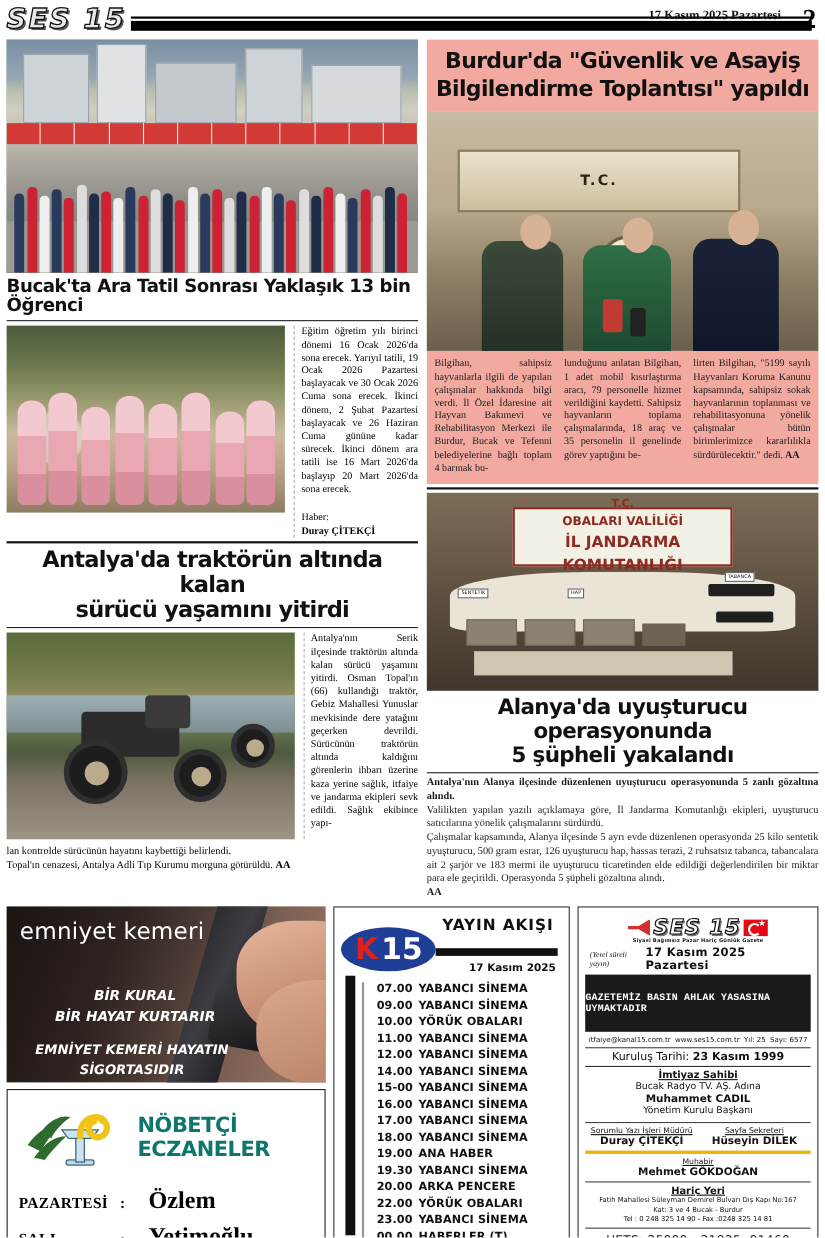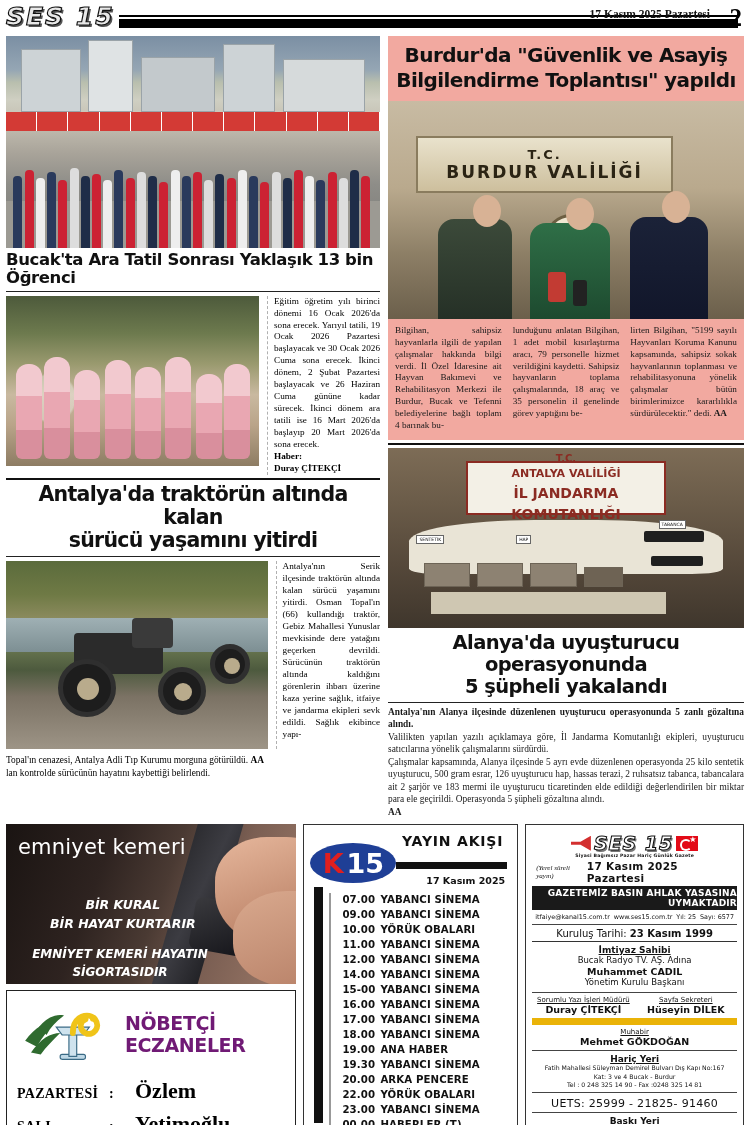--- a/index.html
+++ b/index.html
@@ -181,21 +181,21 @@
              font-family:"DejaVu Sans",sans-serif; font-weight:bold; font-size:21px; letter-spacing:.2px; }
   .belt-t3 { position:absolute; left:44px; top:72px; color:#fff; text-align:center;
              font-family:"DejaVu Sans",sans-serif; font-weight:bold; font-style:italic; font-size:12.5px; line-height:1.5; }
   .belt-t4 { position:absolute; left:14px; top:122px; color:#fff; text-align:center; width:200px;
              font-family:"DejaVu Sans",sans-serif; font-weight:bold; font-style:italic; font-size:12px; line-height:1.45; }
 
   
   .ad-pharm { border:1px solid #222; margin-top: 6px; height: 152px; padding: 7px 10px 6px; position:relative; }
   .pharm-top { display:flex; align-items:center; gap:10px; }
   .pharm-logo { width:98px; height:72px; position:relative; }
-  .pharm-title { font-family:"DejaVu Sans",sans-serif; font-weight:bold; font-size:19px; letter-spacing:-.4px; color:#701a75; }
+  .pharm-title { font-family:"DejaVu Sans",sans-serif; font-weight:bold; font-size:19px; letter-spacing:-.4px; color:#0f766e; }
   .pharm-rows { margin-top:8px; }
   .pharm-row { display:flex; align-items:baseline; margin-top:7px; }
   .pharm-day { width:92px; font-family:"Liberation Serif",serif; font-weight:bold; font-size:14px; letter-spacing:.3px; }
   .pharm-colon { width:26px; font-weight:bold; font-size:14px; }
   .pharm-name { font-family:"Liberation Serif",serif; font-weight:bold; font-size:22px; }
 
   
   .tv-box { border:1px solid #333; height: 322px; position:relative; padding: 8px 10px; }
   .tv-title { text-align:right; font-family:"DejaVu Sans",sans-serif; font-weight:bold;
               font-size:14px; letter-spacing:.8px; color:#111; padding-right:4px; }
@@ -223,31 +223,31 @@
   .cl-ses { font-weight:bold; font-style:italic; font-size:19px; letter-spacing:1px;
             color:#fff; -webkit-text-stroke:1.1px #111; text-shadow:1.5px 1.5px 0 #777; }
   .cl-flag { width:22px; height:15px; background:#e30a17; position:relative; }
   .cl-flag:before{ content:"★"; position:absolute; right:2px; top:-1px; color:#fff; font-size:8px; }
   .cl-flag:after{ content:""; position:absolute; left:4px; top:3px; width:8px; height:8px;
                   border:2px solid #fff; border-radius:50%; border-right-color:transparent; }
   .cl-slogan { font-size:4.6px; font-weight:bold; letter-spacing:.2px; margin-top:-2px; }
   .colo-row1 { display:flex; align-items:center; justify-content:space-between; padding:1px 4px 2px; }
   .cl-italic { font-family:"Liberation Serif",serif; font-style:italic; font-size:7px; }
   .cl-date { font-weight:bold; font-size:10.5px; letter-spacing:.3px; }
-  .cl-black { background:#1a1a1a; color:#fff; text-align:right; font-weight:bold;
-              font-size:9px; letter-spacing:.2px; padding:2px 0; }
+  .cl-black { background:#1a1a1a; color:#fff; text-align:left; font-weight:bold;
+              font-size:9px; letter-spacing:.2px; padding:16px 0;font-family:Liberation Mono, monospace; }
   .cl-contact { display:flex; justify-content:space-between; align-items:center;
                 font-size:6.4px; padding:3px 3px; border-bottom:1px solid #444; }
   .cl-found { text-align:center; font-size:10px; padding:3px 0 2px; border-bottom:1.5px solid #333; }
   .cl-found b { font-weight:bold; }
   .cl-sec { padding:3px 0; border-bottom:1px solid #444; text-align:center; }
   .cl-h { font-weight:bold; font-size:9px; text-decoration:underline; }
   .cl-p { font-size:8.5px; line-height:1.38; }
   .cl-b { font-weight:bold; font-size:9.5px; }
-  .cl-two { display:flex; border-bottom:7px solid #eab308; }
+  .cl-two { display:flex; border-bottom:3px solid #eab308; }
   .cl-two > div { flex:1; text-align:center; padding:3px 0; }
   .cl-u { text-decoration:underline; font-size:7px; }
   .cl-uets { text-align:center; font-size:11px; padding:4px 0 2px; border-bottom:1px solid #444; letter-spacing:.3px; }
   .cl-small { font-size:5.2px; line-height:1.35; }
 </style>
 </head>
 <body>
 
 <div class="page">
 
@@ -330,21 +330,21 @@
             <div class="kid" style="left:27%;height:52%;"></div>
             <div class="kid" style="left:39%;height:58%;"></div>
             <div class="kid" style="left:51%;height:54%;"></div>
             <div class="kid" style="left:63%;height:60%;"></div>
             <div class="kid" style="left:75%;height:50%;"></div>
             <div class="kid" style="left:86%;height:56%;"></div>
           </div>
         </div>
         <div class="flow-col dashed-l">
           <p>Eğitim öğretim yılı birinci dönemi 16 Ocak 2026'da sona erecek. Yarıyıl tatili, 19 Ocak 2026 Pazartesi başlayacak ve 30 Ocak 2026 Cuma sona erecek. İkinci dönem, 2 Şubat Pazartesi başlayacak ve 26 Haziran Cuma gününe kadar sürecek. İkinci dönem ara tatili ise 16 Mart 2026'da başlayıp 20 Mart 2026'da sona erecek.</p>
-          <p style="font-weight:bold;margin-top:0;">Haber:</p>
+          <p style="font-weight:normal;margin-top:14px;">Haber:</p>
           <p style="font-weight:bold;">Duray ÇİTEKÇİ</p>
         </div>
       </div>
 
       <div class="rule-thick"></div>
 
       <div class="headline-center">Antalya'da traktörün altında kalan</div>
       <div class="headline-center">sürücü yaşamını yitirdi</div>
       <div class="rule-thin"></div>
 
@@ -364,37 +364,36 @@
               <div class="tr-wheel-in" style="left:9px;top:9px;width:16px;height:16px;"></div>
             </div>
           </div>
         </div>
         <div class="flow-col2 dashed-l">
           <p>Antalya'nın Serik ilçesinde traktörün altında kalan sürücü yaşamını yitirdi. Osman Topal'ın (66) kullandığı traktör, Gebiz Mahallesi Yunuslar mevkisinde dere yatağını geçerken devrildi. Sürücünün traktörün altında kaldığını görenlerin ihbarı üzerine kaza yerine sağlık, itfaiye ve jandarma ekipleri sevk edildi. Sağlık ekibince yapı-</p>
         </div>
       </div>
 
       <div class="full-wide">
+        <p>lan kontrolde sürücünün hayatını kaybettiği belirlendi.</p>
         <p><span>Topal'ın cenazesi, Antalya Adli Tıp Kurumu morguna götürüldü.</span> <span class="aa">AA</span></p>
-        <p>lan kontrolde sürücünün hayatını kaybettiği belirlendi.</p>
       </div>
 
     </div>
 
     <div class="col-right">
 
       <div class="hl-pink">
         <div>Burdur'da "Güvenlik ve Asayiş</div>
         <div>Bilgilendirme Toplantısı" yapıldı</div>
       </div>
 
       <div class="photo ph-burdur">
         <div class="bd-banner">
           <div style="font-size:13px;">T.C.</div>
-          <div style="font-size:17px;">BURDUR VALİLİĞİ</div>
         </div>
         <div class="bd-emblem" style="left:44%;top:52%;width:52px;height:52px;"></div>
         <div class="bd-person" style="left:14%;width:74px;height:46%;background:linear-gradient(to bottom,#3c4a3a,#253026);"></div>
         <div class="bd-head" style="left:24%;bottom:42%;width:28px;height:32px;"></div>
         <div class="bd-person" style="left:40%;width:80px;height:44%;background:linear-gradient(to bottom,#2f6f47,#1d4a2f);"></div>
         <div class="bd-head" style="left:50%;bottom:41%;width:28px;height:32px;"></div>
         <div class="bd-person" style="left:68%;width:78px;height:47%;background:linear-gradient(to bottom,#1b2238,#11162a);"></div>
         <div class="bd-head" style="left:77%;bottom:44%;width:28px;height:32px;"></div>
         <div class="bd-mic" style="left:45%;bottom:8%;width:18px;height:30px;"></div>
         <div class="bd-mic" style="left:52%;bottom:6%;width:14px;height:26px;background:#222;"></div>
@@ -408,21 +407,21 @@
               <p>lirten Bilgihan, "5199 sayılı Hayvanları Koruma Kanunu kapsamında, sahipsiz sokak hayvanlarının toplanması ve rehabilitasyonuna yönelik çalışmalar bütün birimlerimizce kararlılıkla sürdürülecektir." dedi.<b> AA</b></p>
             </div>
           </div>
       </div>
 
       <div class="rule-thick"></div>
 
       <div class="photo ph-drugs">
         <div class="dg-banner">
           <div style="font-size:10px;">T.C.</div>
-          <div style="font-size:11px;">ANTALYA VALİLİĞİ</div>
+          <div style="font-size:11px;">OBALARI VALİLİĞİ</div>
           <div style="font-size:14px;text-align:center;">İL JANDARMA KOMUTANLIĞI</div>
         </div>
         <div class="dg-sheet" style="left:6%;top:40%;width:88%;height:30%;border-radius:40% 40% 10% 10%;"></div>
         <div class="dg-bale" style="left:10%;top:64%;width:13%;height:13%;"></div>
         <div class="dg-bale" style="left:25%;top:64%;width:13%;height:13%;"></div>
         <div class="dg-bale" style="left:40%;top:64%;width:13%;height:13%;"></div>
         <div class="dg-bale" style="left:55%;top:66%;width:11%;height:11%;background:#6e6354;"></div>
         <div class="dg-gun" style="left:72%;top:46%;width:60px;height:11px;"></div>
         <div class="dg-gun" style="left:74%;top:60%;width:52px;height:10px;"></div>
         <div class="dg-label" style="left:8%;top:48%;">SENTETİK</div>

